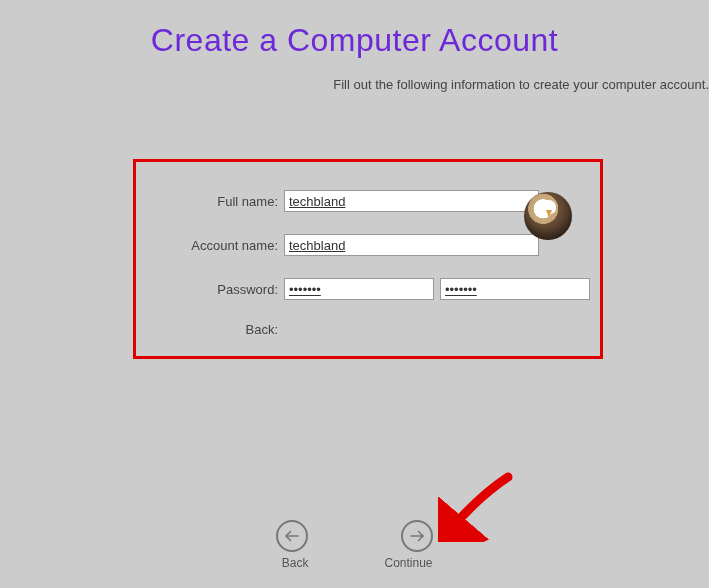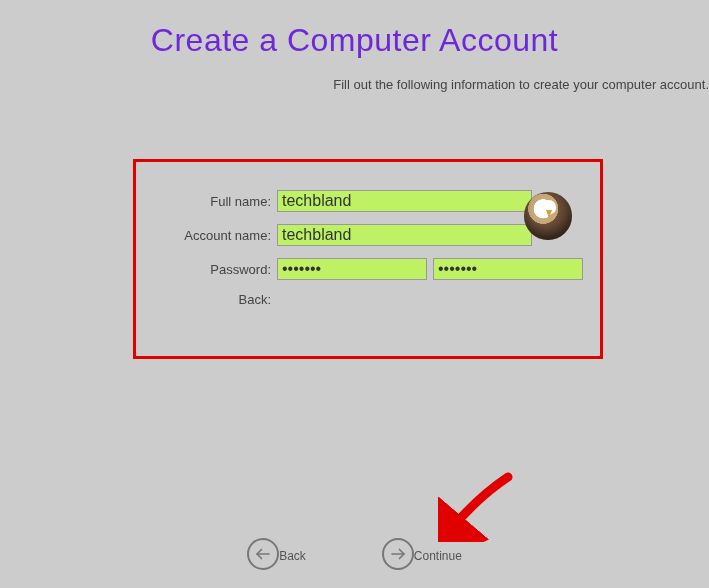--- a/index.html
+++ b/index.html
@@ -32,39 +32,40 @@
       width: 470px;
       height: 200px;
       border: 3px solid #e00000;
     }
     .form-inner {
       padding-top: 28px;
     }
     .row {
       display: flex;
       align-items: center;
-      margin-bottom: 12px;
-      padding-left: 21px;
+      margin-bottom: 22px;
+      padding-left: 28px;
     }
     .label {
       width: 120px;
       text-align: right;
       font-size: 13px;
       color: #444;
       padding-right: 6px;
     }
     .field {
       width: 255px;
       height: 22px;
       border: 1px solid #999;
-      background: #bef264;
-      font-size: 16px;
+      background: #ffffff;
+      font-size: 13px;
       padding: 0 4px;
       color: #333;
       font-family: inherit;
+      text-decoration: underline;
     }
     .helper {
       font-size: 11px;
       color: #888;
       margin-left: 146px;
       margin-bottom: 10px;
       margin-top:-2px;
     }
     .password-row .field.pw1 {
       width: 150px;
@@ -111,22 +112,22 @@
       position: absolute;
       bottom: 18px;
       left: 0;
       width: 100%;
       display: flex;
       justify-content: center;
       gap: 76px;
     }
     .nav-btn {
       display: flex;
-      flex-direction: row;
-      align-items: center;
+      flex-direction: column;
+      align-items: flex-end;
       cursor: pointer;
     }
     .nav-circle {
       width: 32px;
       height: 32px;
       border: 2px solid #777;
       border-radius: 50%;
       display: flex;
       align-items: center;
       justify-content: center;

